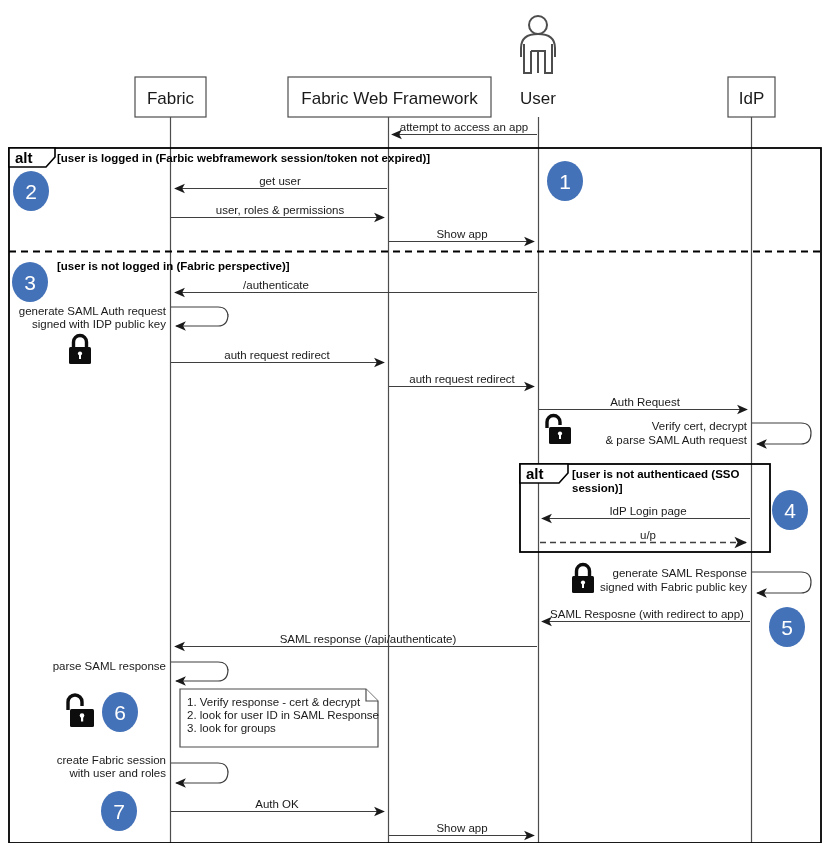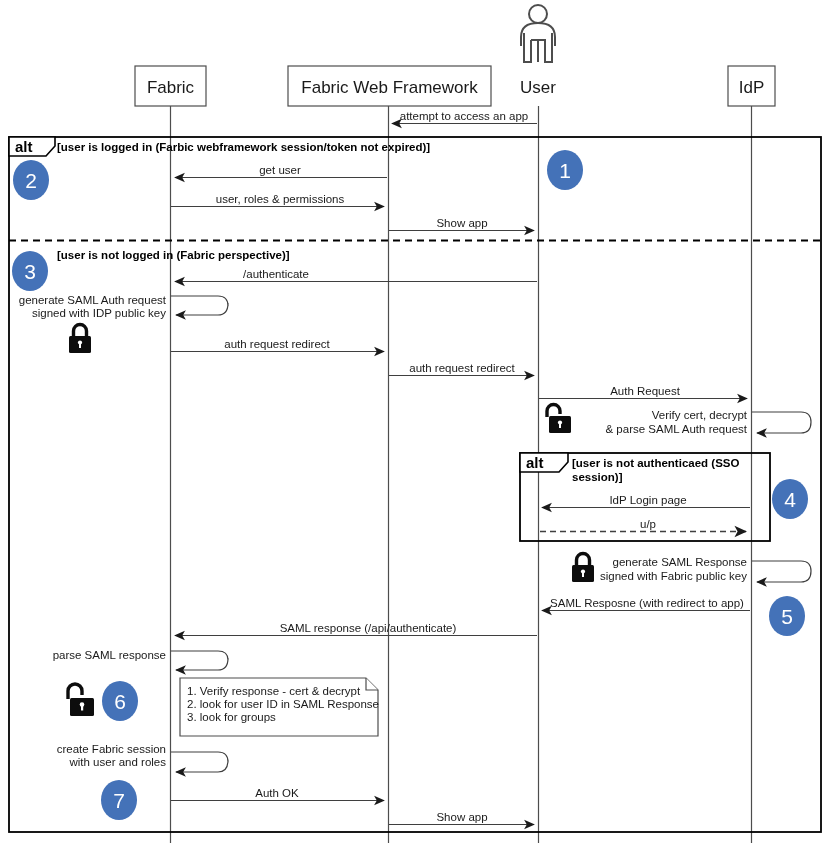--- a/index.html
+++ b/index.html
@@ -10,20 +10,21 @@
   body {
     font-family: "Liberation Sans", sans-serif;
     width: 830px;
     height: 843px;
     overflow: hidden;
   }
   #diagram-root {
     position: relative;
     width: 830px;
     height: 815px;
+    margin-top: 11px;
   }
   svg#seq-svg {
     position: absolute;
     top: 0;
     left: 0;
     width: 830px;
     height: 843px;
   }
   text {
     font-family: "Liberation Sans", sans-serif;

